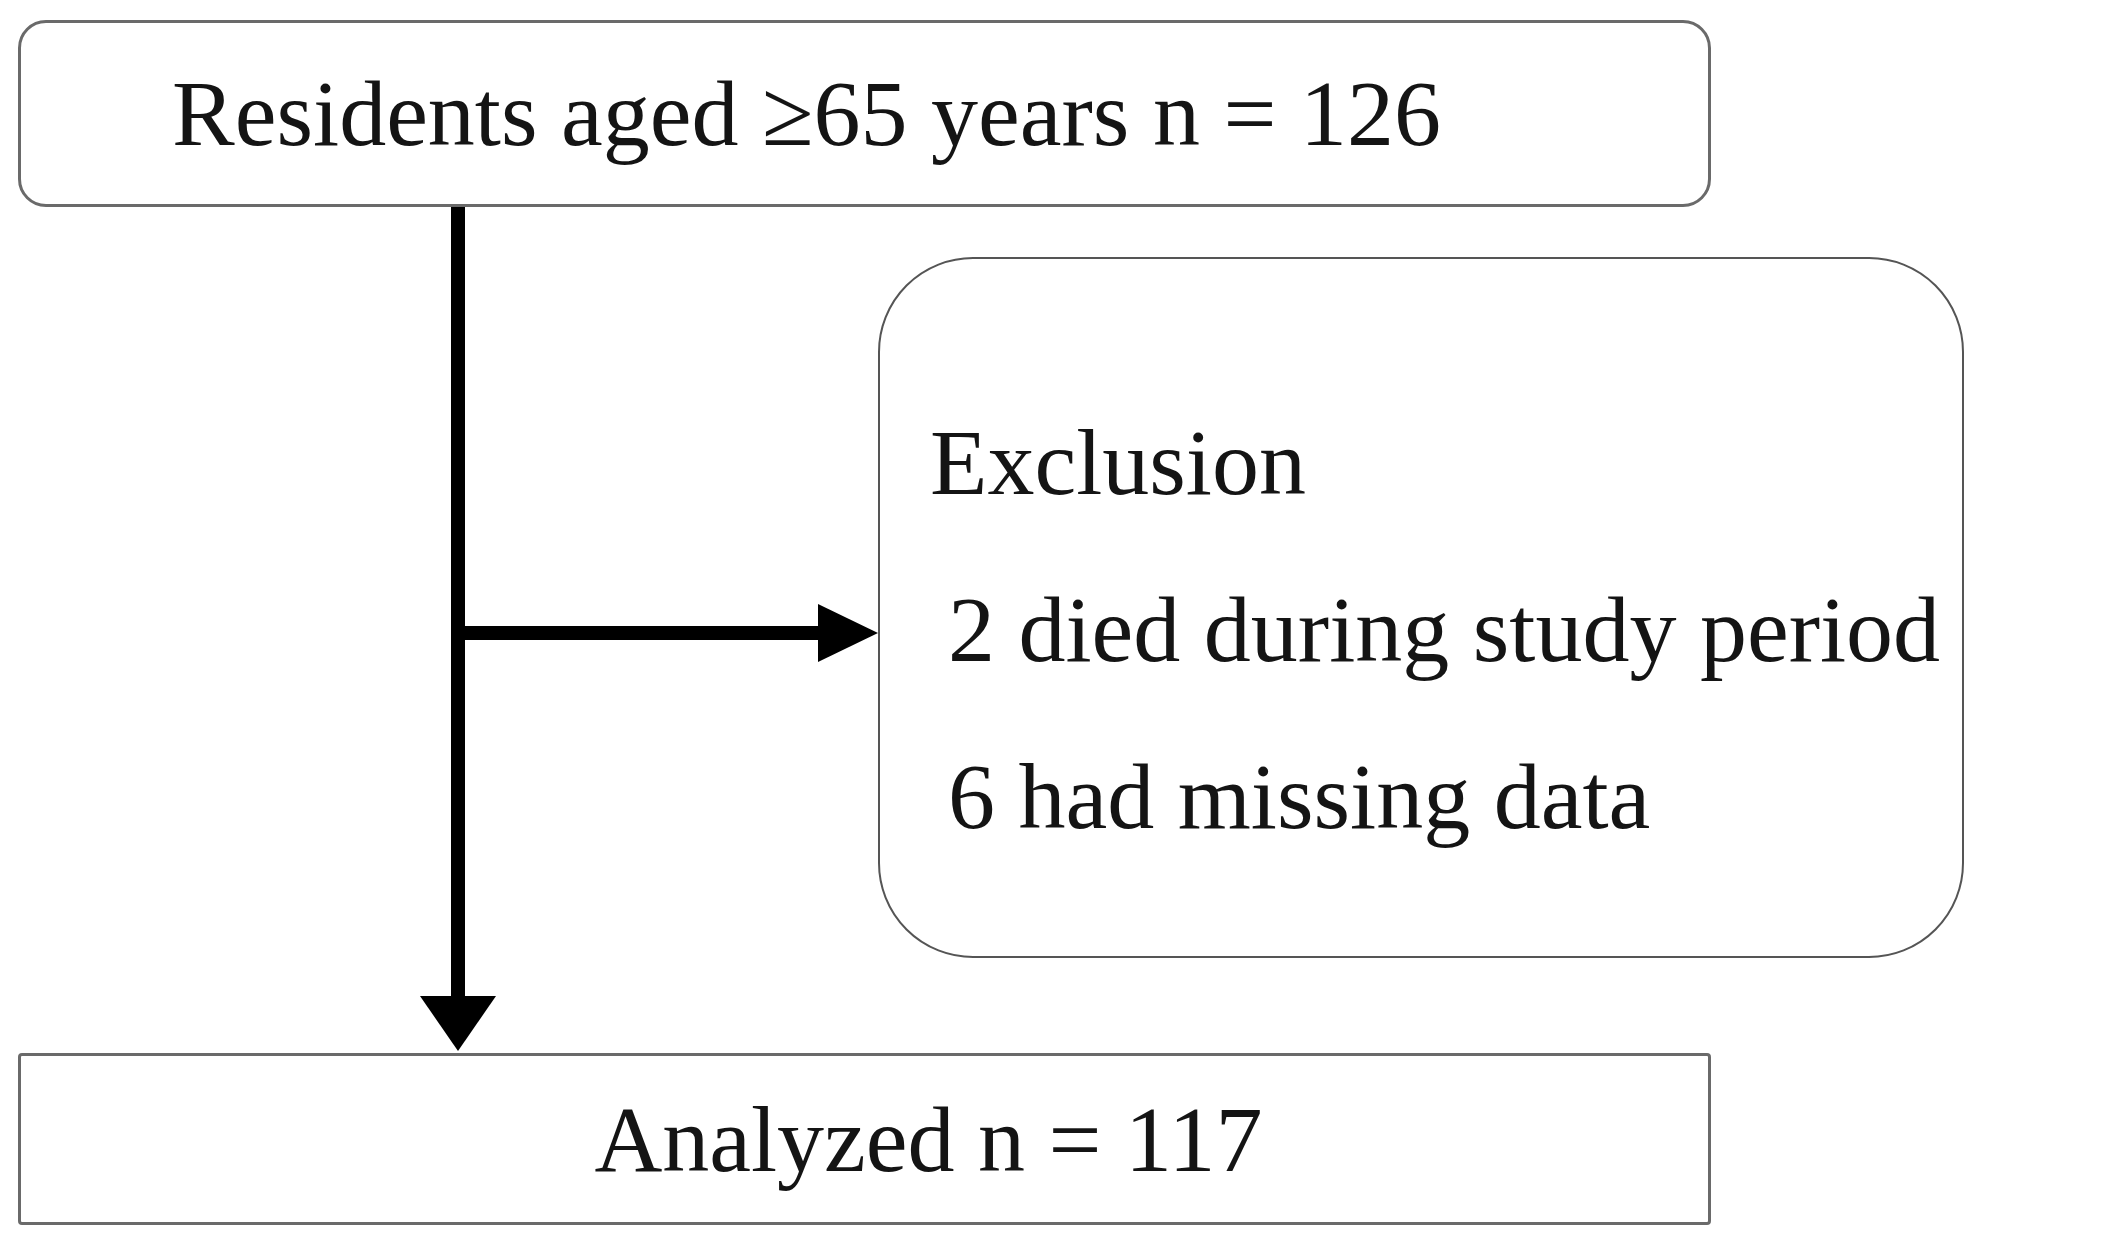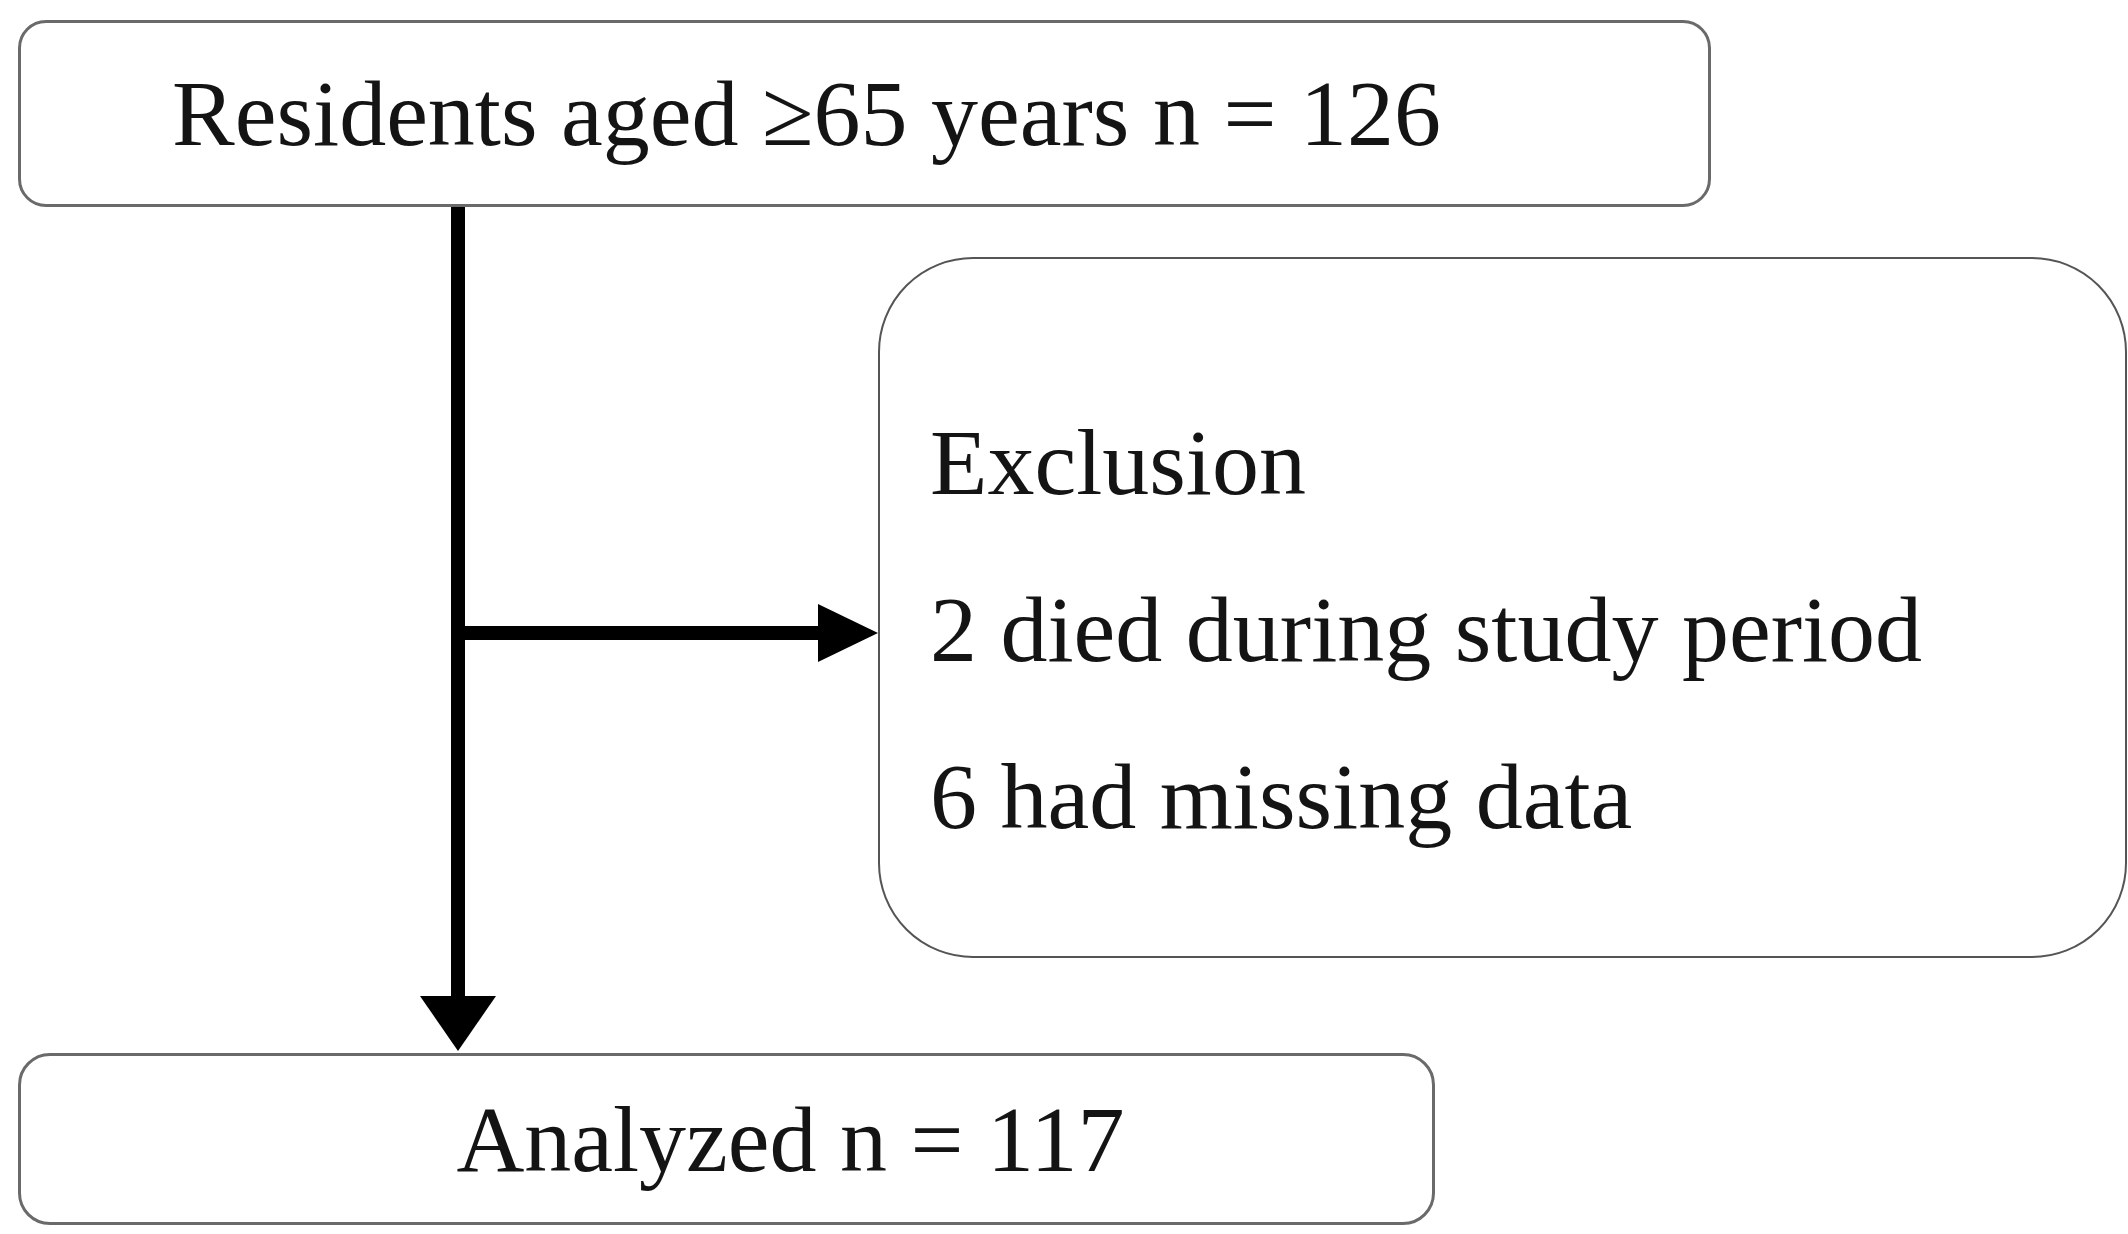--- a/index.html
+++ b/index.html
@@ -39,51 +39,52 @@
   .box-top .label {
     font-size: 94px;
     line-height: 1.05;
     white-space: nowrap;
   }
 
   
   .box-bottom {
     left: 18px;
     top: 1053px;
-    width: 1417px;
+    width: 1693px;
     height: 172px;
     border: 3px solid #6a6a6a;
-    border-radius: 32px;
+    border-radius: 4px;
     display: flex;
     align-items: center;
     justify-content: center;
     padding-left: 128px;
   }
   .box-bottom .label {
     font-size: 94px;
     line-height: 1.05;
     white-space: nowrap;
   }
 
   
   .box-exclusion {
     left: 878px;
     top: 257px;
-    width: 1249px;
+    width: 1086px;
     height: 701px;
     border: 2px solid #555555;
     border-radius: 95px;
     padding: 120px 30px 0 50px;
   }
   .box-exclusion .line {
     font-size: 94px;
     line-height: 167px;
     white-space: nowrap;
   }
   .box-exclusion .line.item {
+    margin-left: 18px;
   }
 
   
   .stem-vertical {
     position: absolute;
     left: 451px;
     top: 207px;
     width: 14px;
     height: 791px;
     background: #000000;

